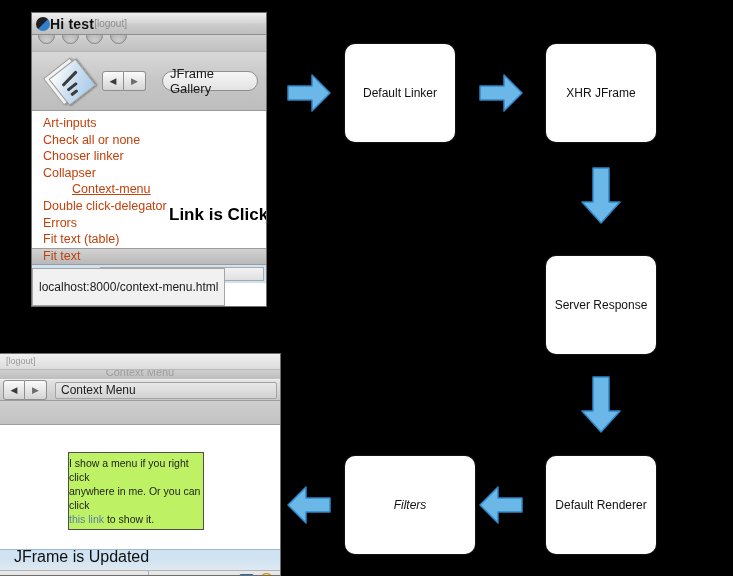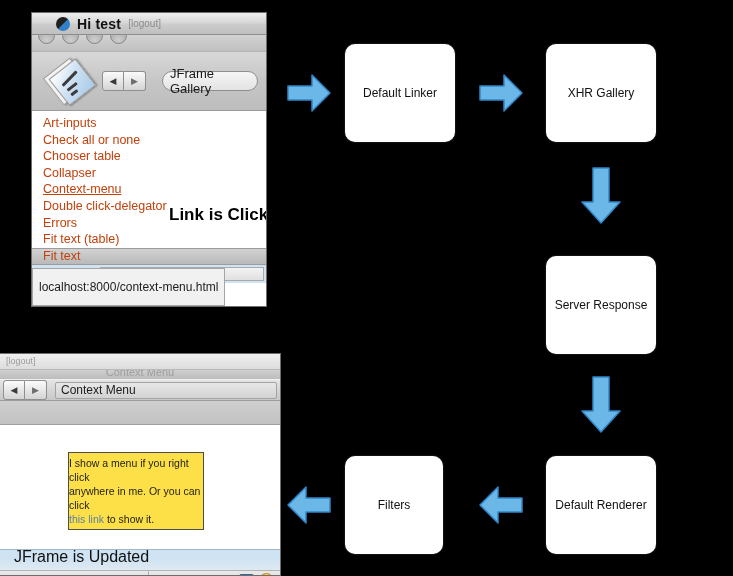--- a/index.html
+++ b/index.html
@@ -11,21 +11,21 @@
   }
   #root { position: relative; width: 733px; height: 576px; background: #000; }
 
   
   .win { position: absolute; background: #fff; overflow: hidden; }
 
   .titlebar {
     height: 22px;
     background: linear-gradient(to bottom, #eeeeee 0%, #d6d6d6 48%, #cdcdcd 52%, #bfbfbf 100%);
     border-bottom: 1px solid #8d8d8d;
-    display: flex; align-items: center; padding-left: 24px; gap: 7px;
+    display: flex; align-items: center; padding-left: 4px; 
   }
   .logo-dot {
     width: 14px; height: 14px; border-radius: 50%;
     background: linear-gradient(135deg, #1f1f1f 0%, #1f1f1f 48%, #2f80c8 52%, #2f80c8 100%);
     flex: none;
   }
   .title-text { font-size: 14px; font-weight: bold; color: #111; letter-spacing: .2px; }
   .logout-text { font-size: 10px; color: #8b8b8b; }
 
   
@@ -82,21 +82,21 @@
     font-size: 13px; color: #1a1a1a;
   }
 
   
   .page-body { background: #fff; position: relative; }
   .link-list { padding: 4px 0 0 11px; }
   .link-item {
     font-size: 12.5px; color: #c2410c; line-height: 16.6px;
     white-space: nowrap; width: max-content;
   }
-  .link-item.underline { text-decoration: underline; }
+  .link-item.underline { text-decoration: underline; margin-left: 29px; }
   .overlay-msg {
     position: absolute; font-family: "Liberation Sans", sans-serif;
     font-size: 17px; color: #000; white-space: nowrap;
   }
 
   .split-bar {
     height: 17px;
     background: linear-gradient(to bottom, #d2d2d2, #b9b9b9);
     border-top: 1px solid #9c9c9c; border-bottom: 1px solid #9c9c9c;
   }
@@ -141,21 +141,21 @@
     flex: 1; height: 17px; display: flex; align-items: center; padding-left: 5px;
     background: linear-gradient(to bottom,#e8e8e8,#d2d2d2);
     border: 1px solid #a3a3a3; border-radius: 2px;
   }
   .w2-blank {
     height: 24px; background: linear-gradient(to bottom,#cfcfcf,#c2c2c2);
     border-bottom: 1px solid #9e9e9e;
   }
   .w2-content { background: #fff; position: relative; }
   .ctx-box {
-    position: absolute; background: #fde047;
+    position: absolute; background: #bef264;
     border: 1px solid #4d4d4d;
     display: flex; align-items: center; justify-content: center;
   }
   .ctx-text {
     font-size: 10.5px; color: #1d1d1d; line-height: 14px;
     text-align: left; width: 150px;
   }
   .ctx-text a { color: #5a7fa8; text-decoration: none; }
 
   .w2-statusbar {
@@ -236,21 +236,21 @@
         <div class="nav-btn first">◀</div>
         <div class="nav-btn second">▶</div>
         <div class="addr-field">JFrame Gallery</div>
       </div>
     </div>
 
     <div class="page-body" style="height:137px;">
       <div class="link-list">
         <div class="link-item">Art-inputs</div>
         <div class="link-item">Check all or none</div>
-        <div class="link-item">Chooser table</div>
+        <div class="link-item">Chooser linker</div>
         <div class="link-item">Collapser</div>
         <div class="link-item underline">Context-menu</div>
         <div class="link-item">Double click-delegator</div>
         <div class="link-item">Errors</div>
         <div class="link-item">Fit text (table)</div>
         <div class="link-item">Fit text</div>
       </div>
       <div class="overlay-msg" style="left:137px; top:94px;font-weight:bold;">Link is Click</div>
     </div>
 
@@ -302,32 +302,32 @@
       <span class="sdk-icon1"></span>
       <span class="sdk-icon2"></span>
     </div>
   </div>
 
   <div class="flow-box" style="left:345px; top:44px; width:110px; height:98px;">
     <span>Default Linker</span>
   </div>
 
   <div class="flow-box" style="left:546px; top:44px; width:110px; height:98px;">
-    <span>XHR Gallery</span>
+    <span>XHR JFrame</span>
   </div>
 
   <div class="flow-box" style="left:546px; top:256px; width:110px; height:98px;text-align:right;">
     <span>Server Response</span>
   </div>
 
   <div class="flow-box" style="left:546px; top:456px; width:110px; height:98px;align-items:center;">
     <span>Default Renderer</span>
   </div>
 
-  <div class="flow-box" style="left:345px; top:456px; width:98px; height:98px;">
+  <div class="flow-box" style="left:345px; top:456px; width:130px; height:98px;font-style:italic;">
     <span>Filters</span>
   </div>
 
   <svg class="arrow" style="left:286px; top:70px;" width="46" height="46" viewBox="0 0 46 46">
     <path d="M2 16 H26 V5 L44 23 L26 41 V30 H2 Z" fill="#6ab7e8" stroke="#2f86c8" stroke-width="1.5" stroke-linejoin="round"></path>
   </svg>
 
   <svg class="arrow" style="left:478px; top:70px;" width="46" height="46" viewBox="0 0 46 46">
     <path d="M2 16 H26 V5 L44 23 L26 41 V30 H2 Z" fill="#6ab7e8" stroke="#2f86c8" stroke-width="1.5" stroke-linejoin="round"></path>
   </svg>

